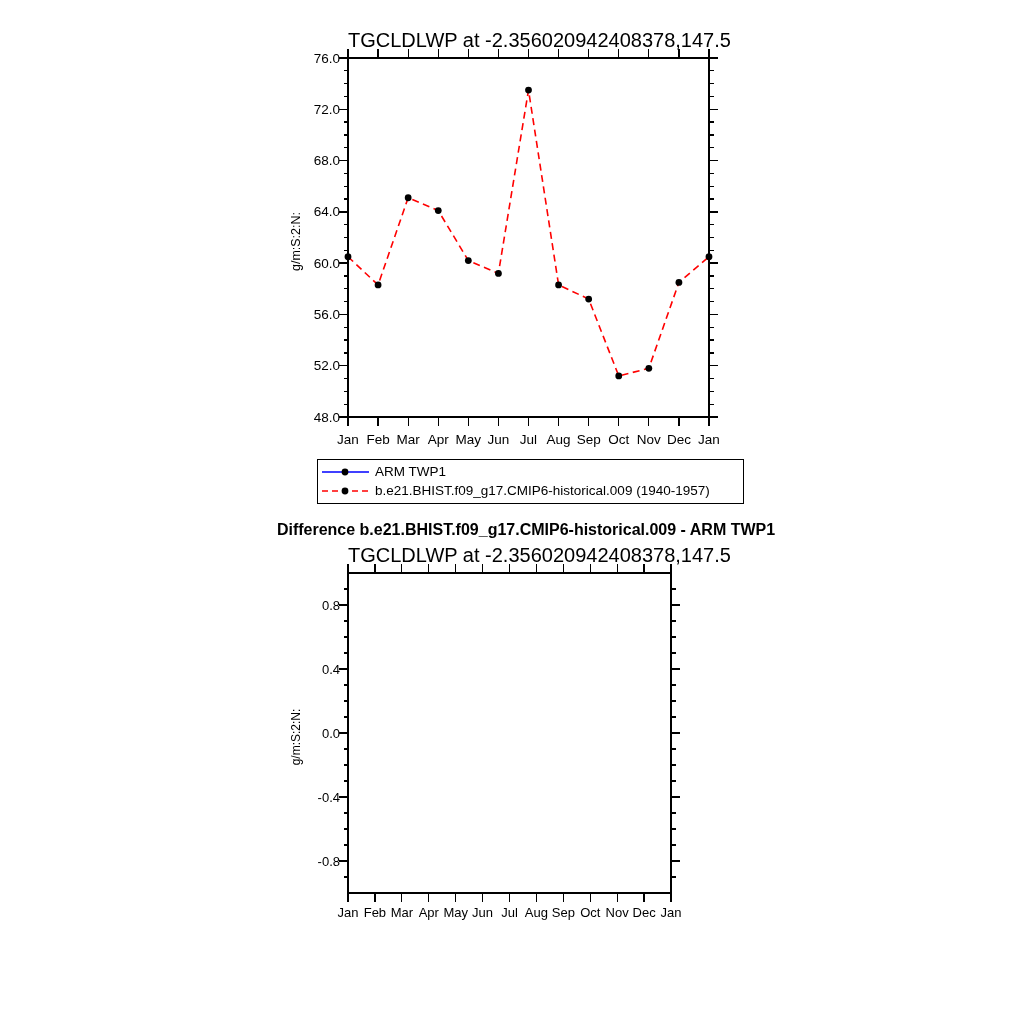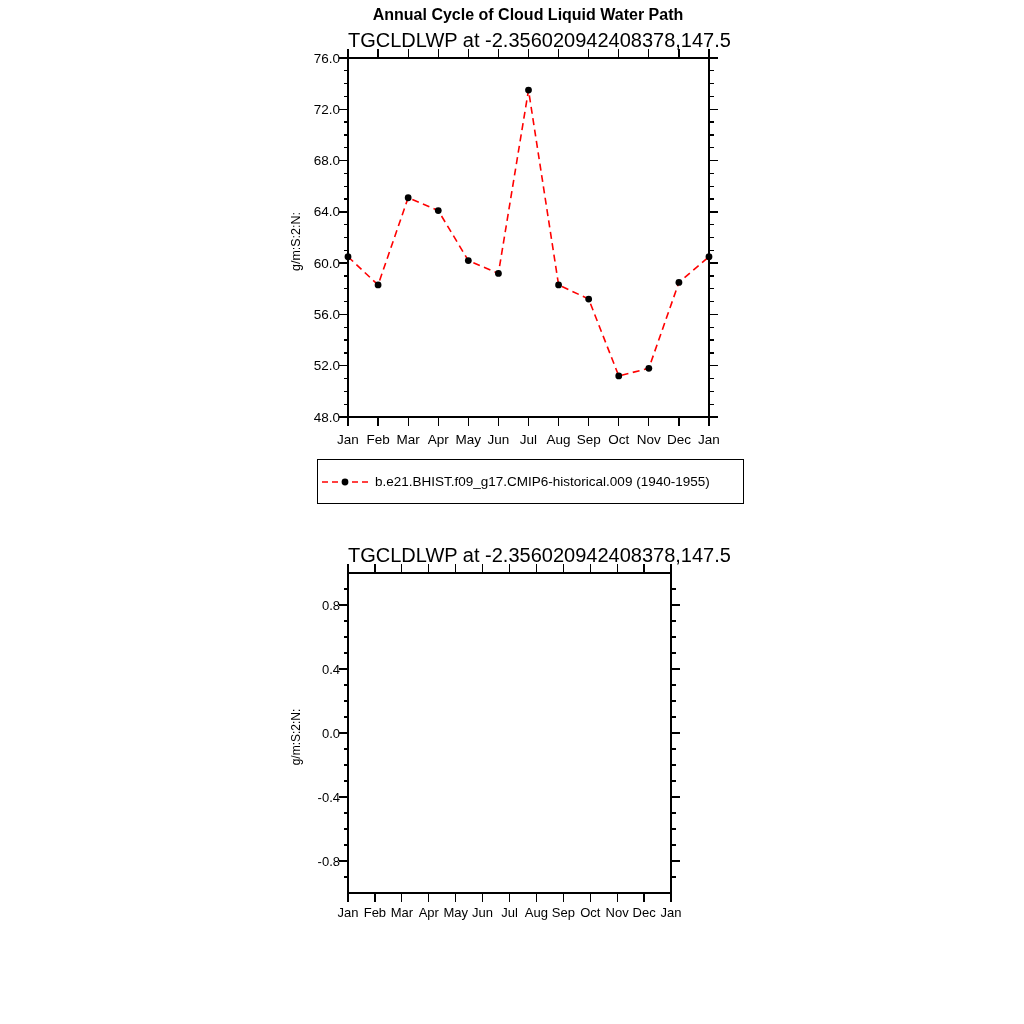--- a/index.html
+++ b/index.html
@@ -236,30 +236,37 @@
       <text x="617.1666666666667" y="917" text-anchor="middle" font-size="13px">Nov</text>
       <line x1="644.0833333333334" y1="564" x2="644.0833333333334" y2="573" stroke="#000" stroke-width="1.3" shape-rendering="crispEdges"></line>
       <line x1="644.0833333333334" y1="893" x2="644.0833333333334" y2="902" stroke="#000" stroke-width="1.3" shape-rendering="crispEdges"></line>
       <text x="644.0833333333334" y="917" text-anchor="middle" font-size="13px">Dec</text>
       <line x1="671" y1="564" x2="671" y2="573" stroke="#000" stroke-width="1.3" shape-rendering="crispEdges"></line>
       <line x1="671" y1="893" x2="671" y2="902" stroke="#000" stroke-width="1.3" shape-rendering="crispEdges"></line>
       <text x="671" y="917" text-anchor="middle" font-size="13px">Jan</text>
       <text x="300" y="737" text-anchor="middle" font-size="12px" transform="rotate(-90 300 737)">g/m:S:2:N:</text>
     </svg>
 
-  <div class="chart-title t1">Annual Cycle of Cloud Liquid Water Path</div>
 
   <div class="chart-subtitle s1">TGCLDLWP at -2.356020942408378,147.5</div>
 
   <div class="legend">
+    <div class="legend-row">
+      <svg class="sample" width="50" height="16">
+        <line class="legend-sample-line" x1="1" y1="8" x2="48" y2="8" stroke="#0000ff" stroke-width="1.4"></line>
+        <circle cx="24" cy="8" r="3.4" fill="#000000"></circle>
+      </svg>
+      <span class="legend-label">ARM TWP1</span>
+    </div>
     <div class="legend-row">
       <svg class="sample" width="50" height="16">
         <line class="legend-sample-line" x1="1" y1="8" x2="48" y2="8" stroke="#ff0000" stroke-width="1.4" stroke-dasharray="6 4"></line>
         <circle cx="24" cy="8" r="3.4" fill="#000000"></circle>
       </svg>
-      <span class="legend-label">b.e21.BHIST.f09_g17.CMIP6-historical.009 (1940-1955)</span>
+      <span class="legend-label">b.e21.BHIST.f09_g17.CMIP6-historical.009 (1940-1957)</span>
     </div>
   </div>
 
+  <div class="chart-title t2">Difference b.e21.BHIST.f09_g17.CMIP6-historical.009 - ARM TWP1</div>
 
   <div class="chart-subtitle s2">TGCLDLWP at -2.356020942408378,147.5</div>
 
 </div>
 
 </body></html>

